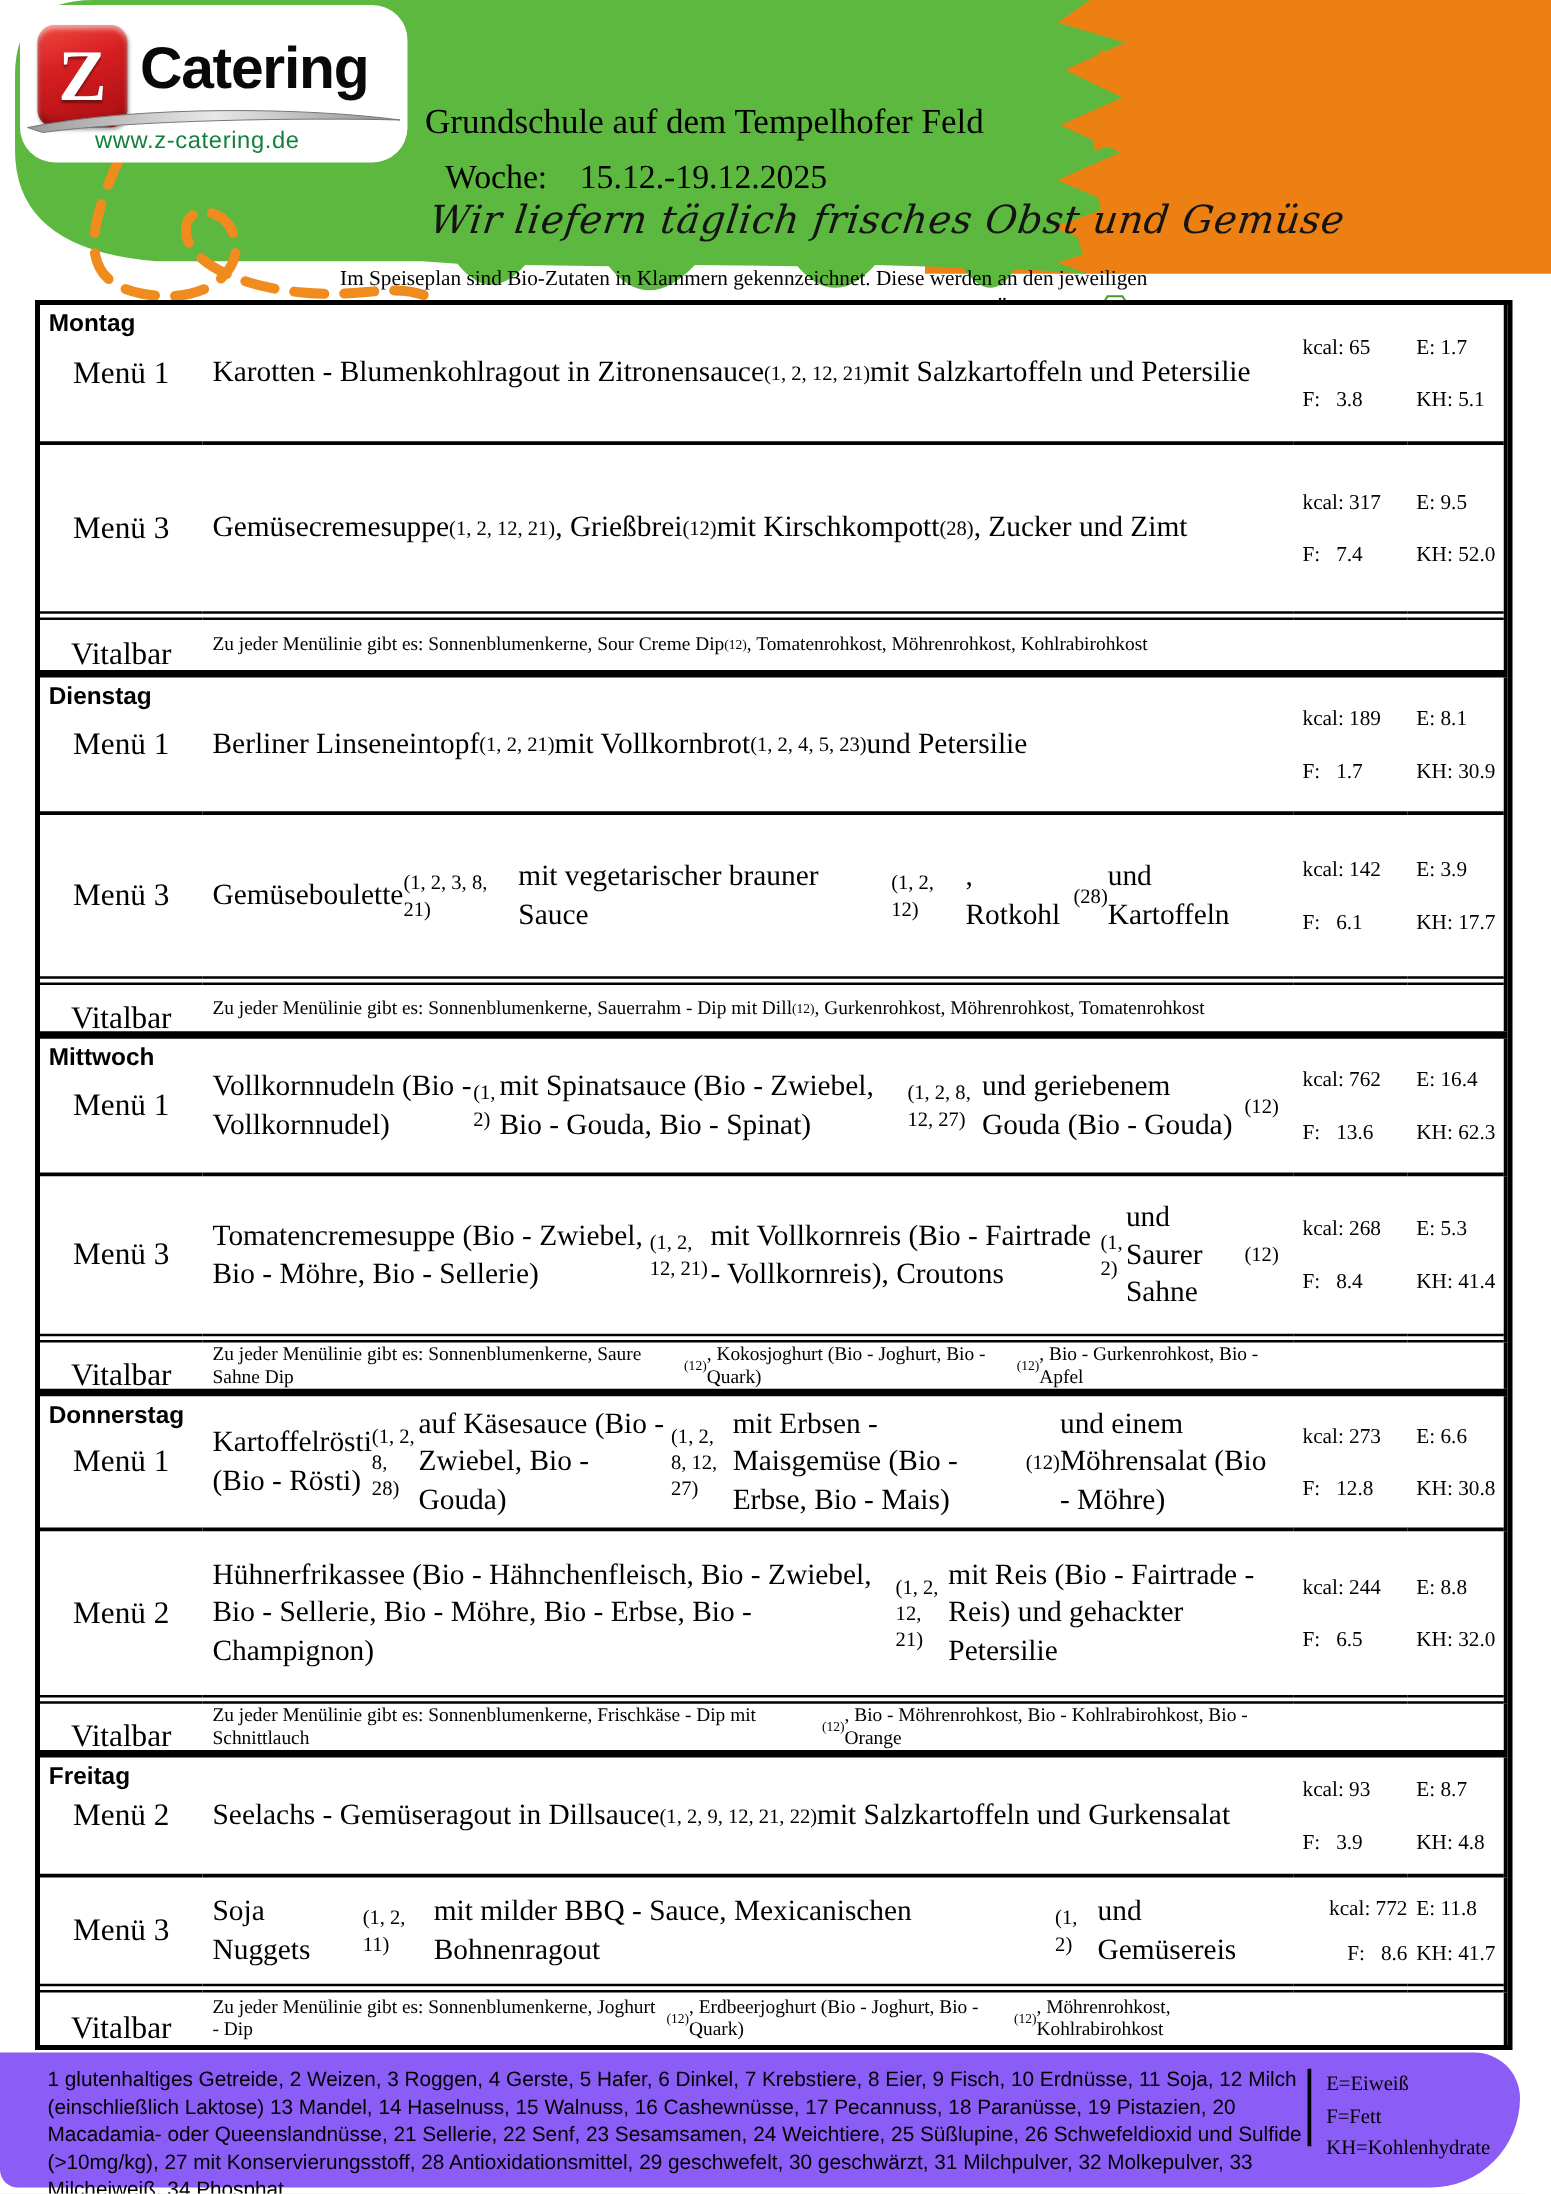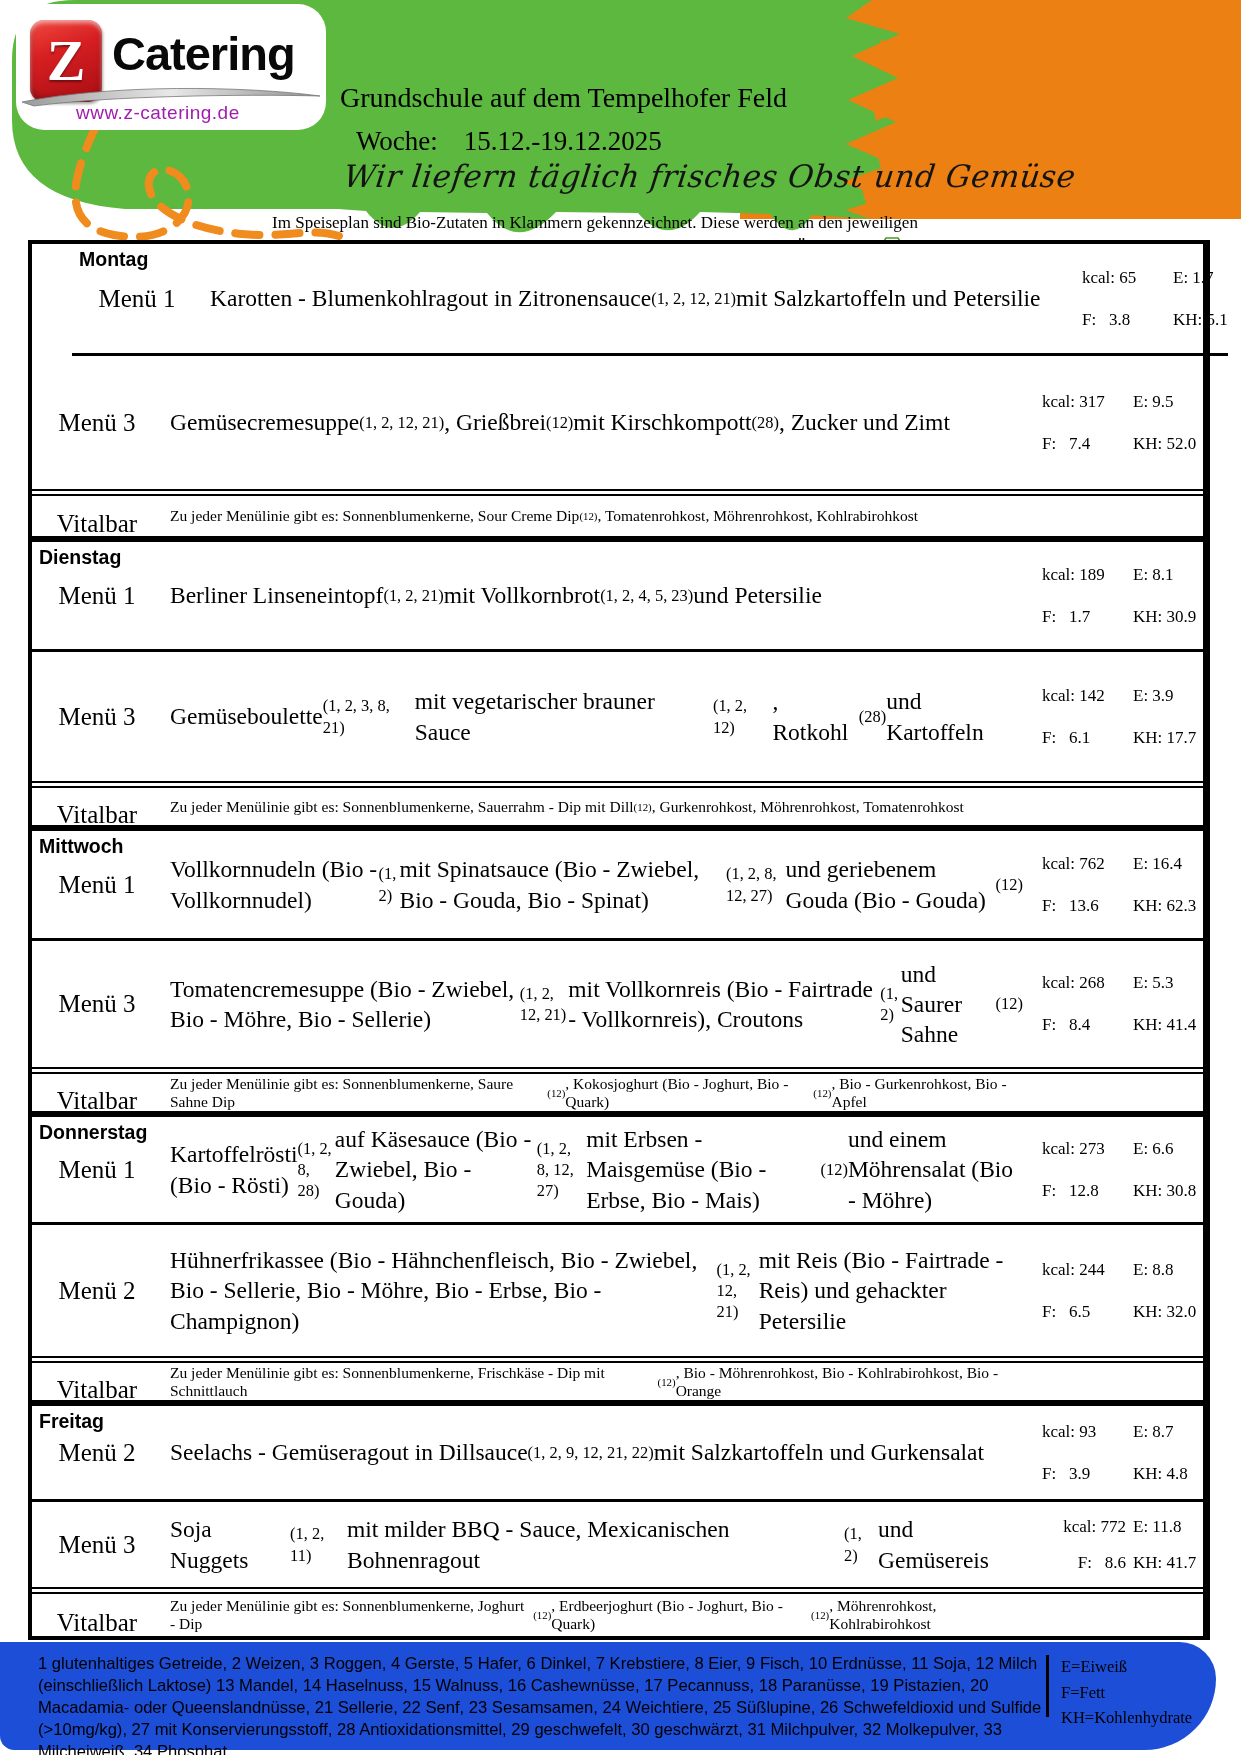--- a/index.html
+++ b/index.html
@@ -14,21 +14,21 @@
   #z-tile{position:absolute;left:14px;top:16px;width:72px;height:82px;border-radius:14px;
           background:linear-gradient(160deg,#f04a40 0%,#d71f22 38%,#a60d12 100%);
           box-shadow:inset 0 3px 4px rgba(255,255,255,.55), inset 0 -4px 6px rgba(0,0,0,.35), 1px 2px 3px rgba(0,0,0,.35);
           display:flex;align-items:center;justify-content:center;}
   #z-tile span{font-family:"Liberation Serif",serif;font-weight:bold;font-size:58px;color:#fff;
                text-shadow:0 2px 2px rgba(0,0,0,.4);line-height:1;}
   #brand-text{position:absolute;left:96px;top:22px;font-family:"Liberation Sans",sans-serif;
               font-weight:bold;font-size:47px;letter-spacing:-1px;color:#090909;}
   #swoosh{position:absolute;left:0px;top:78px;}
   #logo-url{position:absolute;left:60px;top:98px;font-family:"Liberation Sans",sans-serif;
-            font-size:19px;color:#a21caf;letter-spacing:.5px;}
+            font-size:19px;color:#15803d;letter-spacing:.5px;}
   #school-line{position:absolute;left:340px;top:82px;font-size:28px;}
   #week-line{position:absolute;left:356px;top:126px;font-size:27px;}
   #week-line .gap{display:inline-block;width:26px;}
   #tagline{position:absolute;left:344px;top:158px;font-family:"DejaVu Serif",serif;
            font-style:italic;font-size:31px;transform:skewX(-7deg);letter-spacing:.5px;color:#141414;}
   #note{position:absolute;left:180px;top:212px;width:830px;text-align:center;line-height:1.35;}
   #note .l1{font-size:17px;}
   #note .l2{font-size:17px;}
   #note .cert{font-size:20px;}
   .bio-badge{display:inline-block;vertical-align:-4px;margin-left:4px;}
@@ -107,21 +107,21 @@
     <div class="l1">Im Speiseplan sind Bio-Zutaten in Klammern gekennzeichnet. Diese werden an den jeweiligen</div>
     <div class="l2"><span>Tagen ausschließlich in Bio-Qualität eingesetzt.</span>&nbsp;&nbsp;<span class="cert">Zertfiziert durch: DE-ÖKO-070</span><span class="bio-badge"><svg width="26" height="22" viewBox="0 0 26 22">
             <polygon points="7,1 19,1 25,11 19,21 7,21 1,11" fill="#fff" stroke="#4a9a27" stroke-width="1.6"></polygon>
             <text x="13" y="14.5" text-anchor="middle" font-family="Liberation Sans, sans-serif" font-size="8" font-weight="bold" fill="#222">BIO</text>
           </svg></span></div>
   </div>
 
   <div id="menu-table">
 
     <div class="day first">
-      <div class="r rowA" style="grid-template-rows:112px;margin-left:40px;">
+      <div class="r rowA" style="grid-template-rows:112px;">
         <div class="c-label">
             <span class="day-name">Montag</span>
           <span class="menu-label">Menü 1</span>
           </div>
         <div class="c-text fmt-nums">Karotten - Blumenkohlragout  in Zitronensauce <span class="nums">(1, 2, 12, 21)</span> mit Salzkartoffeln und Petersilie</div>
         <div class="c-n"><span>kcal: 65</span><span>F:   3.8</span></div>
         <div class="c-n"><span>E: 1.7</span><span>KH: 5.1</span></div>
       </div>
       <div class="r rowB" style="grid-template-rows:140px;">
         <div class="c-label">
@@ -248,21 +248,21 @@
             <span class="vital-label">Vitalbar</span>
           </div>
         <div class="c-vital fmt-nums">Zu jeder Menülinie gibt es:  Sonnenblumenkerne, Joghurt - Dip <span class="nums">(12)</span>, Erdbeerjoghurt (Bio - Joghurt, Bio - Quark) <span class="nums">(12)</span>, Möhrenrohkost, Kohlrabirohkost</div>
         <div></div>
           <div></div>
       </div>
     </div>
 
   </div>
 
-  <div id="footer" style="background:#1d4ed8;">
+  <div id="footer" style="background:#8b5cf6;">
     <div id="allergens">1 glutenhaltiges Getreide, 2 Weizen, 3 Roggen, 4 Gerste, 5 Hafer, 6 Dinkel, 7 Krebstiere, 8 Eier, 9 Fisch, 10 Erdnüsse, 11 Soja, 12 Milch (einschließlich Laktose) 13 Mandel, 14 Haselnuss, 15 Walnuss, 16 Cashewnüsse, 17 Pecannuss, 18 Paranüsse, 19 Pistazien, 20 Macadamia- oder Queenslandnüsse, 21 Sellerie, 22 Senf, 23 Sesamsamen, 24 Weichtiere, 25 Süßlupine, 26 Schwefeldioxid und Sulfide (&gt;10mg/kg), 27 mit Konservierungsstoff, 28 Antioxidationsmittel, 29 geschwefelt, 30 geschwärzt, 31 Milchpulver, 32 Molkepulver, 33 Milcheiweiß, 34 Phosphat</div>
     <div id="footer-sep"></div>
     <div id="legend">
       <div>E=Eiweiß</div>
       <div>F=Fett</div>
       <div>KH=Kohlenhydrate</div>
     </div>
   </div>
 
 </div>

